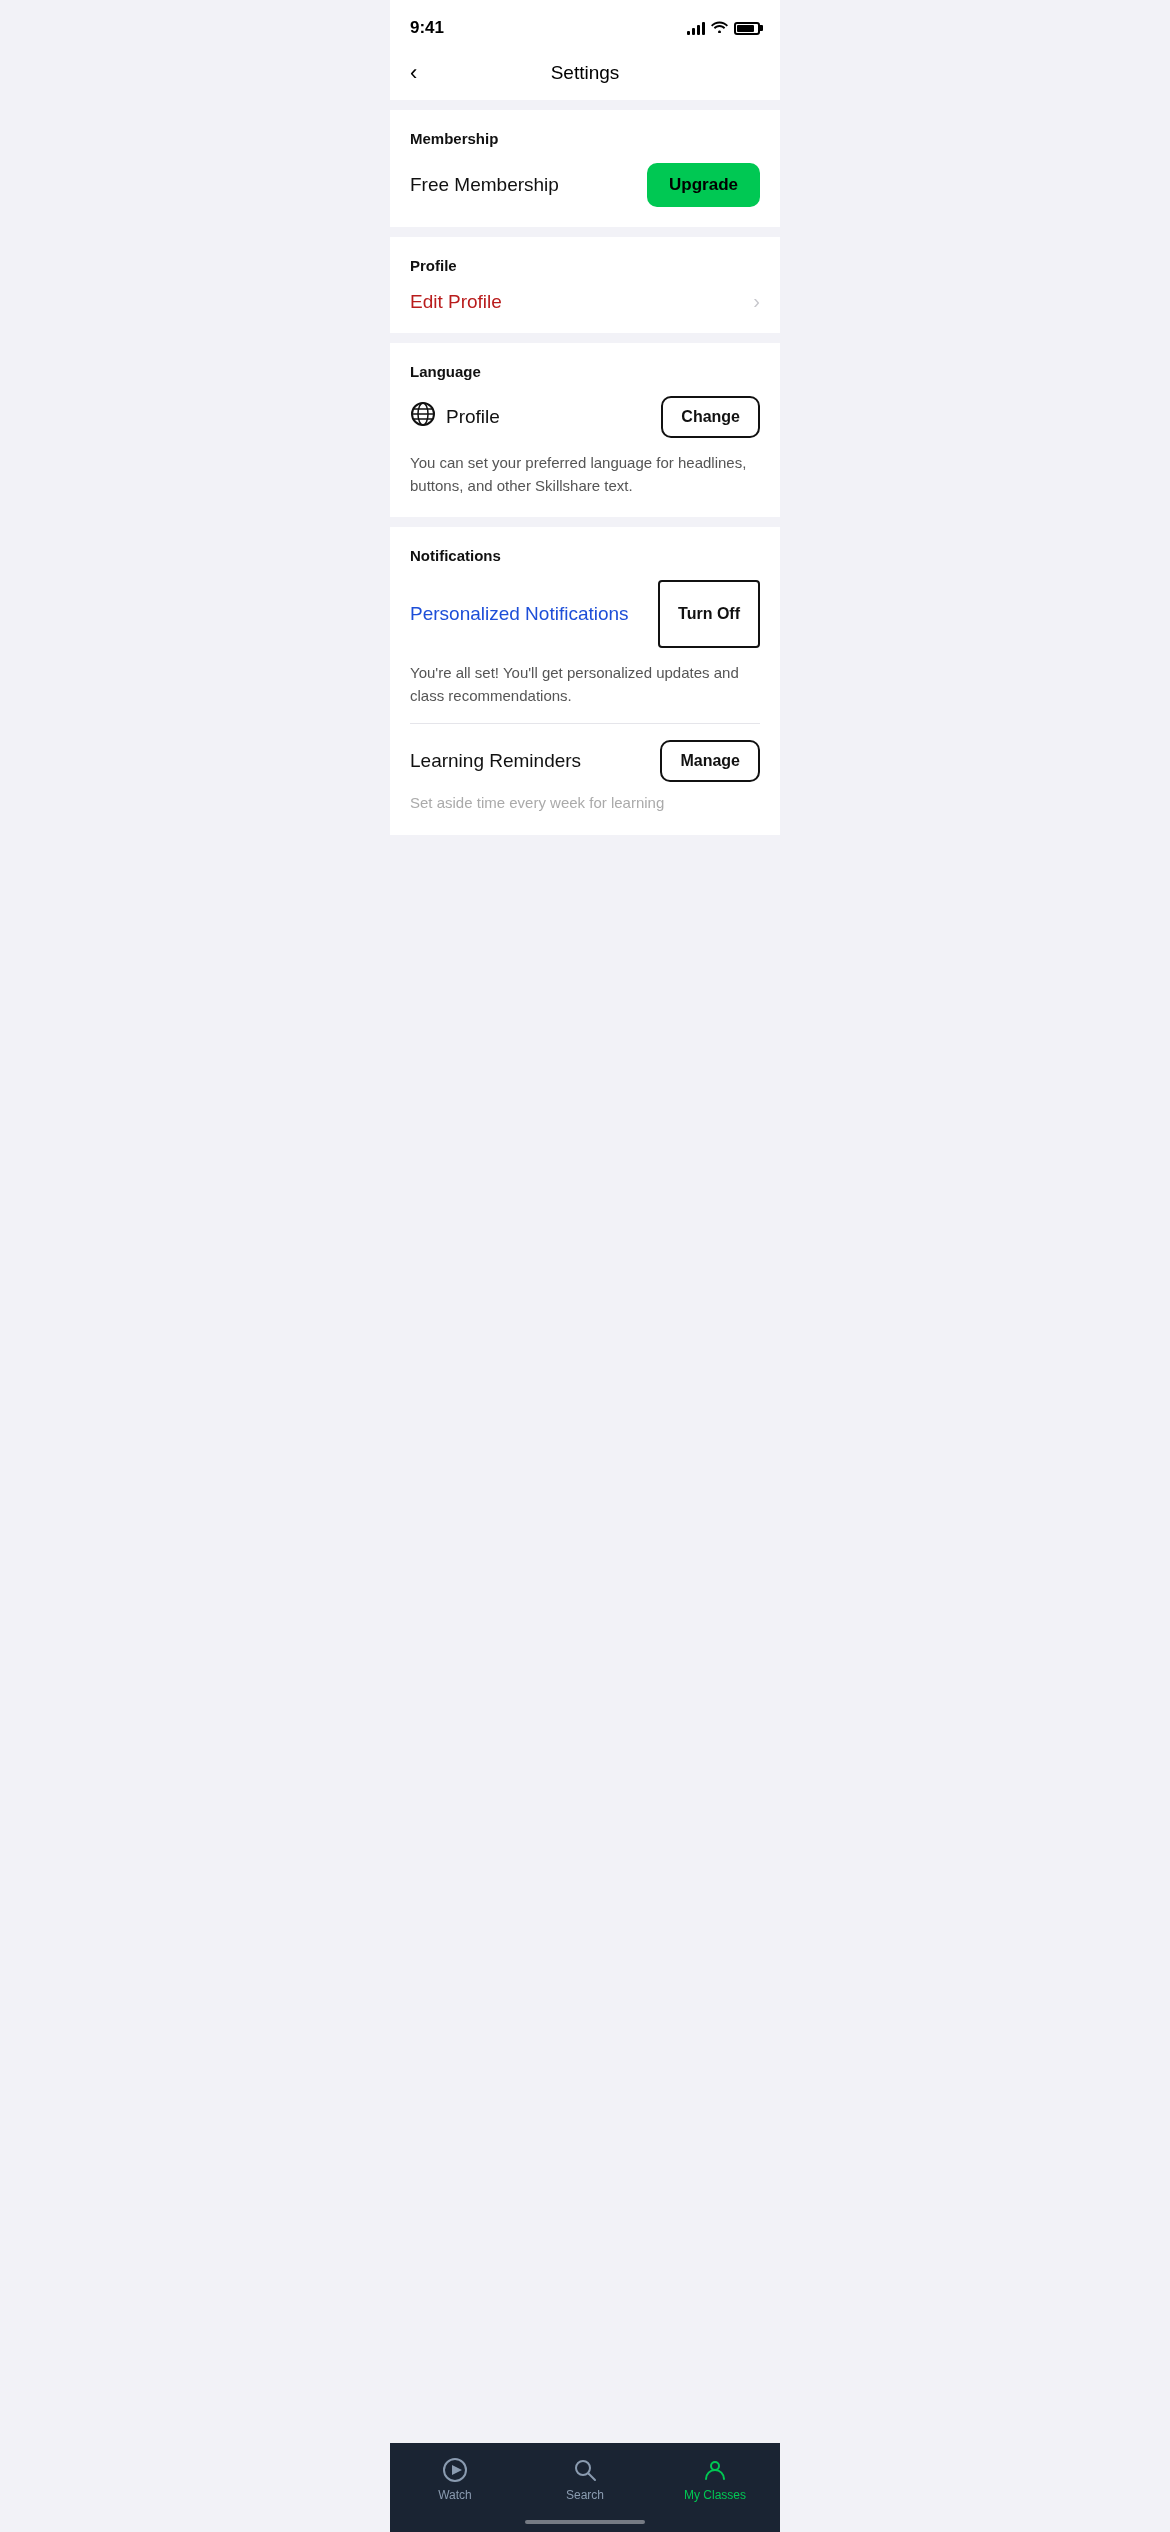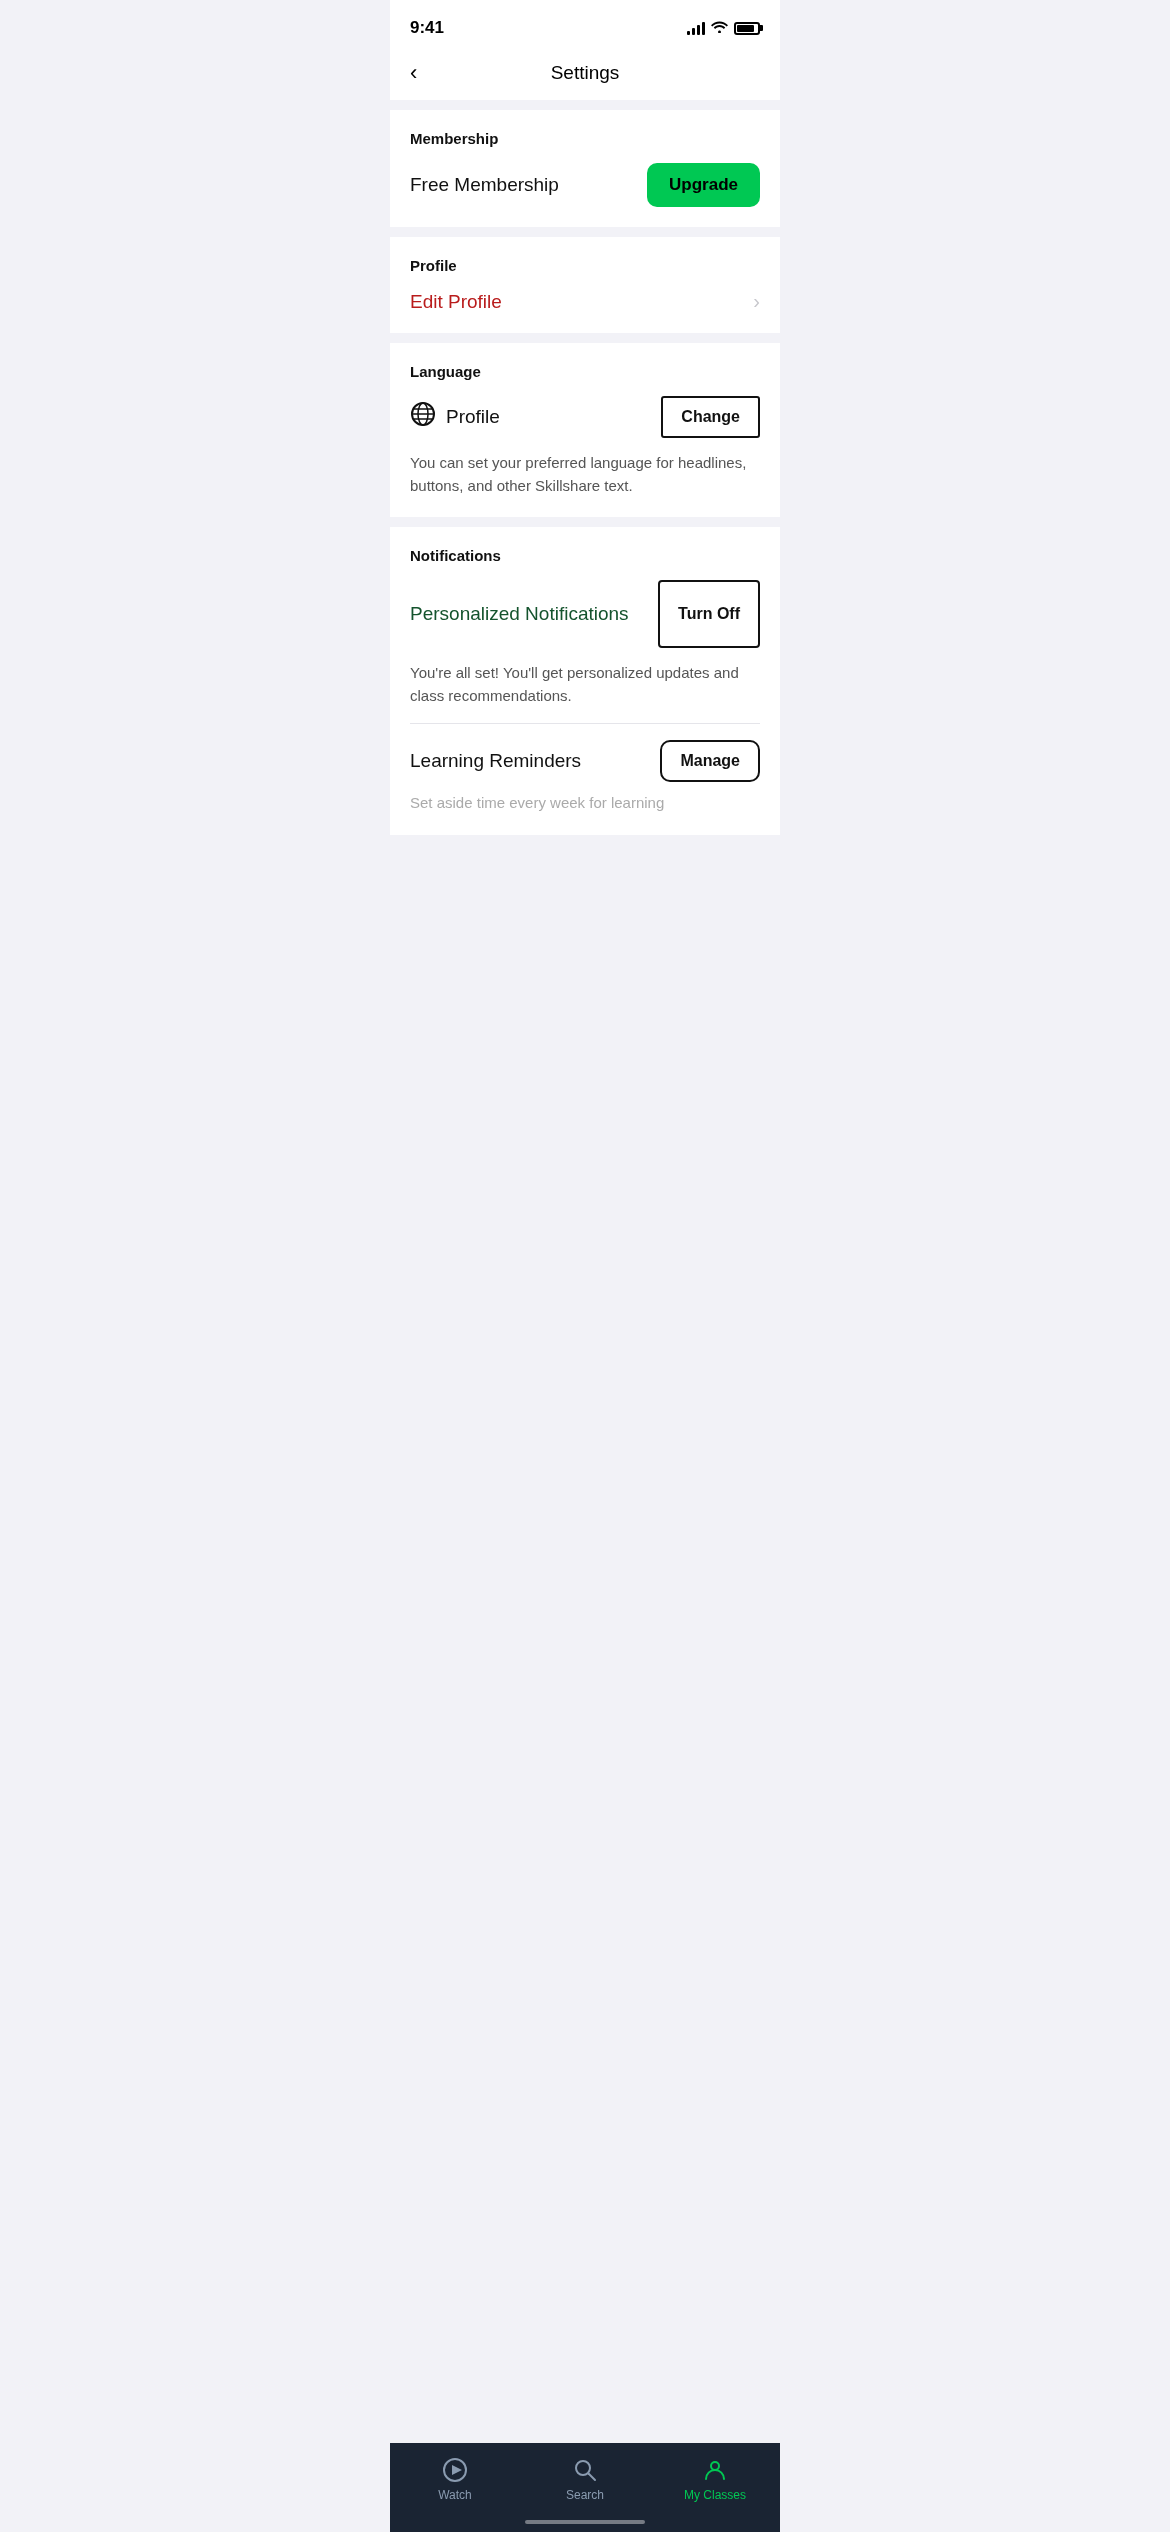--- a/index.html
+++ b/index.html
@@ -181,40 +181,40 @@
     .language-name {
       font-size: 19px;
       color: #111;
     }
     .change-btn {
       background: white;
       color: #111;
       font-size: 16px;
       font-weight: 700;
       border: 2px solid #111;
-      border-radius: 3px;
+      border-radius: 10px;
       padding: 10px 18px;
       cursor: pointer;
     }
     .language-desc {
       font-size: 15px;
       color: #555;
       line-height: 1.5;
     }
 
     
     .notification-row {
       display: flex;
       align-items: center;
       justify-content: space-between;
       margin-bottom: 14px;
     }
     .notification-text {
       font-size: 19px;
-      color: #14532d;
+      color: #1d4ed8;
     }
     .turnoff-btn {
       background: white;
       color: #111;
       font-size: 16px;
       font-weight: 700;
       border: 2px solid #111;
       border-radius: 4px;
       padding: 23px 18px;
       cursor: pointer;

